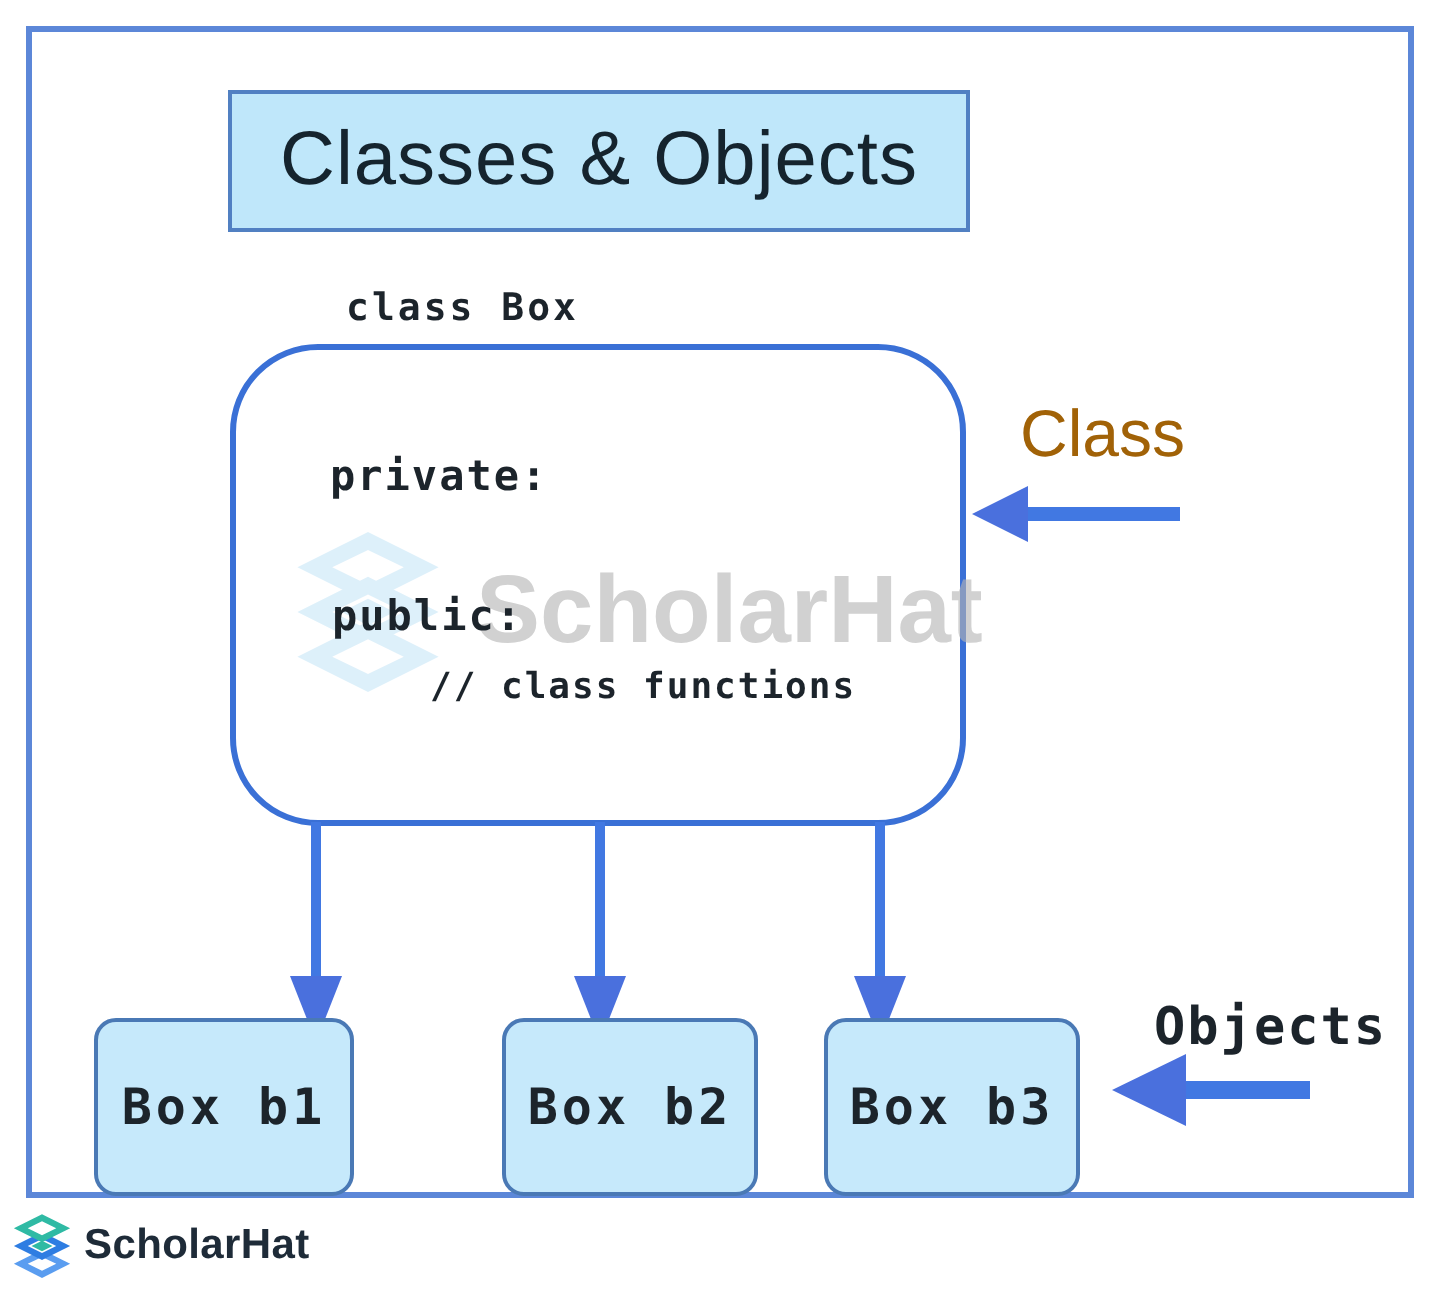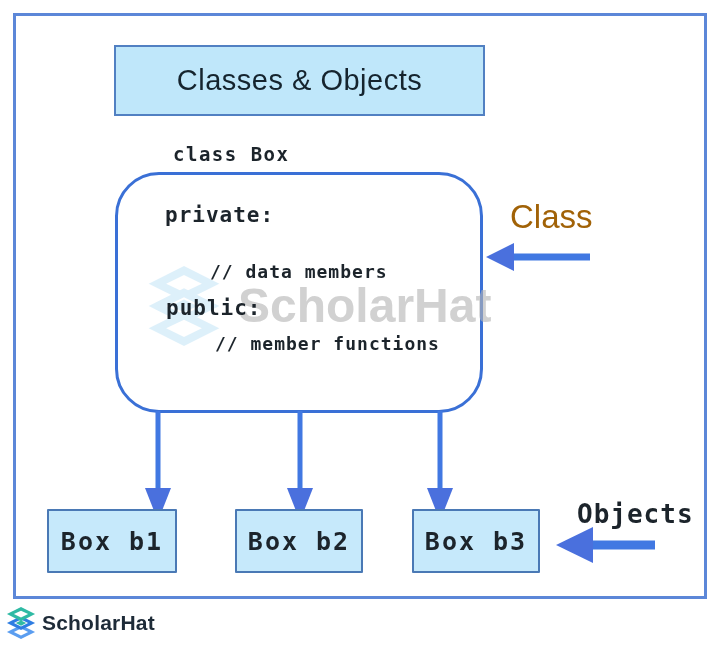--- a/index.html
+++ b/index.html
@@ -31,69 +31,69 @@
     background:#ffffff;
   }
 
   .title-box{
     left:114px;top:45px;width:371px;height:71px;
     background:var(--title-fill);
     border:2px solid var(--title-border);
     display:flex;align-items:center;justify-content:center;
   }
   .title-box .title-text{
-    font-size:29px;color:#15242e;letter-spacing:0.5px;
+    font-size:38px;color:#15242e;letter-spacing:0.5px;
   }
 
   .code{
     font-family:"DejaVu Sans Mono","Liberation Mono",monospace;
     font-weight:bold;color:var(--code-ink);
   }
 
   .class-label{
     left:137px;top:143px;font-size:19px;letter-spacing:1.5px;margin-left:36px;
   }
 
   .class-box{
     left:115px;top:172px;width:368px;height:241px;
     border:3px solid var(--class-border);
     border-radius:44px;
     background:#ffffff;
   }
   .class-box .line{position:absolute;z-index:3;}
-  .ln-private{left:47px;top:28px;font-size:21px;letter-spacing:1px;}
+  .ln-private{left:47px;top:51px;font-size:21px;letter-spacing:1px;}
   .ln-datamembers{left:92px;top:86px;font-size:18px;letter-spacing:1px;}
   .ln-public{left:48px;top:121px;font-size:21px;letter-spacing:1px;}
   .ln-memberfns{left:97px;top:158px;font-size:18px;letter-spacing:1px;}
 
   .watermark{left:146px;top:266px;z-index:2;display:flex;align-items:flex-start;}
   .watermark-logo{width:76px;height:80px;opacity:0.55;}
   .watermark-text{
     margin-left:16px;margin-top:12px;
     font-size:48px;font-weight:bold;color:var(--watermark-gray);
     opacity:0.62;letter-spacing:0px;
   }
 
   .class-annotation{
     left:510px;top:198px;font-size:33px;color:#a16207;
   }
   .objects-annotation{
     left:577px;top:499px;font-size:26px;letter-spacing:1px;
   }
 
   .obj-box{
-    top:509px;height:64px;
+    top:509px;height:89px;
     background:var(--box-fill);
     border:2px solid var(--box-border);
-    border-radius:1px;
+    border-radius:11px;
     display:flex;align-items:center;justify-content:center;
     font-size:25px;letter-spacing:2px;
   }
   .obj-box-1{left:47px;width:130px;}
-  .obj-box-2{left:235px;width:128px;}
+  .obj-box-2{left:251px;width:128px;}
   .obj-box-3{left:412px;width:128px;}
 
   svg{display:block;}
   .arrow-line{fill:var(--arrow);}
   .arrow-head{fill:var(--arrow-head);}
   .layer-teal{fill:var(--brand-teal);}
   .layer-blue{fill:var(--brand-blue);}
   .layer-blue-light{fill:var(--brand-blue-light);}
   .layer-cut{fill:#ffffff;}
   .wm-band{fill:var(--watermark-blue);}
@@ -110,23 +110,22 @@
 <div class="abs frame"></div>
 
 <div class="abs title-box">
   <span class="title-text">Classes &amp; Objects</span>
 </div>
 
 <div class="abs code class-label">class Box</div>
 
 <div class="abs class-box">
   <div class="code line ln-private">private:</div>
-  <div class="code line ln-datamembers">// data members</div>
   <div class="code line ln-public">public:</div>
-  <div class="code line ln-memberfns">// member functions</div>
+  <div class="code line ln-memberfns">// class functions</div>
 </div>
 
 <div class="abs watermark">
   <svg class="watermark-logo" viewBox="0 0 32 34" xmlns="http://www.w3.org/2000/svg">
     <path class="wm-band" d="M16 0 L31 7.5 L16 15 L1 7.5 Z"></path>
     <path class="layer-cut" d="M16 3.8 L23.6 7.5 L16 11.2 L8.4 7.5 Z"></path>
     <path class="wm-band" d="M16 9.5 L31 17 L16 24.5 L1 17 Z"></path>
     <path class="layer-cut" d="M16 13.3 L23.6 17 L16 20.7 L8.4 17 Z"></path>
     <path class="wm-band" d="M16 14.2 L21.6 17 L16 19.8 L10.4 17 Z"></path>
     <path class="wm-band" d="M16 19 L31 26.5 L16 34 L1 26.5 Z"></path>

